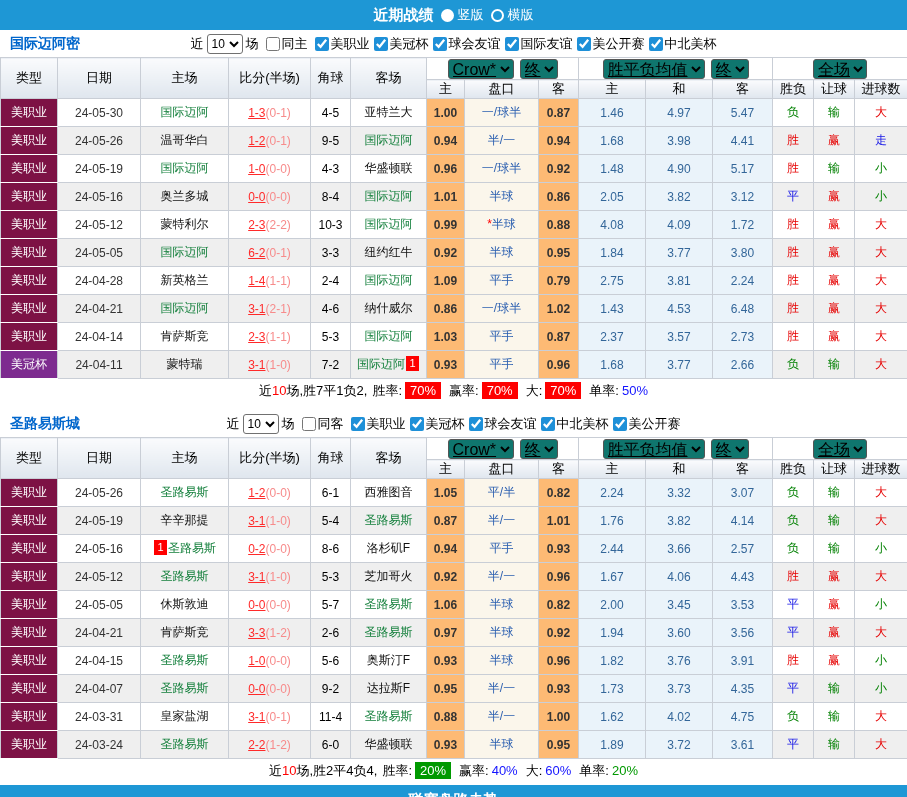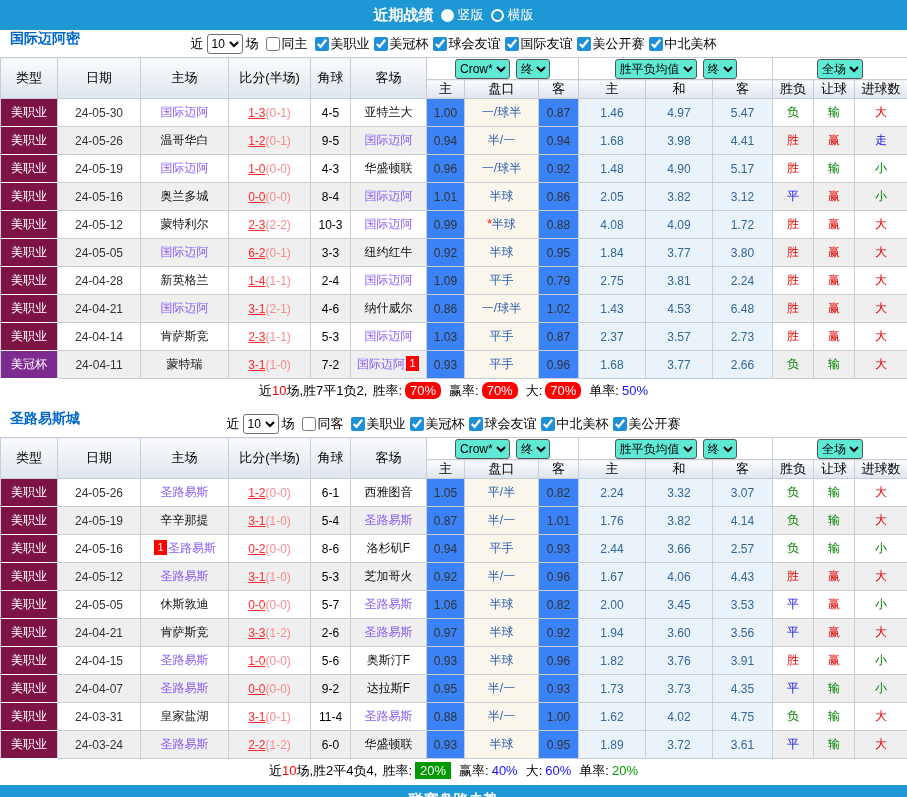--- a/index.html
+++ b/index.html
@@ -12,58 +12,58 @@
   .topbar{
     height:30px;background:#1E97D5;color:#fff;display:flex;
     align-items:center;justify-content:center;gap:7px;font-size:14px;
   }
   .topbar .title{font-weight:bold;font-size:15px;}
   .radio-opt{display:flex;align-items:center;gap:4px;cursor:pointer;font-size:13px;}
   .radio{width:13px;height:13px;border-radius:50%;box-sizing:border-box;display:inline-block;}
   .radio.checked{background:#fff;}
   .radio.unchecked{border:2px solid #fff;background:transparent;}
   
-  .section-head{position:relative;height:27px;display:flex;font-size:13px;color:#000;}
+  .section-head{position:relative;height:27px;display:flex;align-items:center;font-size:13px;color:#000;}
   .team{position:absolute;left:10px;color:#0066CC;font-weight:bold;font-size:14px;}
   .filters{margin:0 auto;display:flex;align-items:center;gap:3px;}
   .filters select{font-size:12px;height:20px;border:1px solid #707070;border-radius:3px;background:#fff;}
   .cb{display:flex;align-items:center;gap:1px;cursor:pointer;}
   .cb input{width:14px;height:14px;margin:0 1px 0 4px;accent-color:#1e90d8;}
   
   table{border-collapse:collapse;width:907px;table-layout:fixed;text-align:center;font-size:12px;}
   th,td{border:1px solid #c9ced6;overflow:hidden;white-space:nowrap;padding:0;}
   thead th{background:linear-gradient(#fafbfd,#dfe6ee);font-weight:normal;font-size:13px;color:#000;}
   thead tr.selrow th.selcell{background:#fff;height:21px;}
   thead tr.subrow th{height:18px;}
-  .selcell select{font-size:12px;height:20px;border:1px solid #555;border-radius:3px;background:#5eead4;margin:0 3px;}
+  .selcell select{font-size:16px;height:20px;border:1px solid #555;border-radius:3px;background:#0f766e;margin:0 3px;text-decoration:underline;}
   tbody td{height:27px;}
   tr.odd td.plain{background:#fff;}
   tr.even td.plain{background:#efefef;}
   td.type{color:#fff;font-size:12px;}
   td.type.lg{background:#7D1245;border-color:#fff #c9ced6;}
   td.type.cup{background:#7D2B8F;border-color:#fff #c9ced6;}
-  td.odds{background:#3b82f6;color:#333;}
+  td.odds{background:#fdba74;color:#333;font-weight:bold;}
   td.pk{background:#FBF6EB;color:#2B5FB0;}
   td.avg{background:#EAF3FA;color:#336699;}
   .teamtxt{color:#111;margin-top:48px;}
-  .self{color:#8b5cf6;margin-top:30px;}
+  .self{color:#15803d;margin-top:30px;}
   .ft{color:#FF2A2A;text-decoration:underline;}
   .ht{color:#F78B8B;margin-top:48px;}
   .star{color:#FF0000;}
   .badge1{display:inline-block;background:#FF0000;color:#fff;font-size:11px;line-height:15px;
           min-width:11px;padding:0 1px;margin:0 1px;vertical-align:1px;}
   .c-red{color:#E60000;}
   .c-blue{color:#1414E6;}
   .c-green{color:#008000;}
   td.date{color:#333;}
   
   .summary{height:23px;display:flex;align-items:center;justify-content:center;gap:5px;font-size:13px;color:#000;}
   .summary .red{color:#FF0000;}
   .pct{padding:1px 5px;}
-  .badge-red{background:#FE0000;color:#fff;border-radius:7px;}
+  .badge-red{background:#FE0000;color:#fff;}
   .badge-green{background:#009900;color:#fff;}
   .text-blue{color:#1414FF;padding:0;}
   .text-green{color:#009900;padding:0;}
   .sum-item{display:flex;align-items:center;gap:3px;}
   .gap8{height:8px;}
   .gap3{height:3px;}
   
   .footer{height:27px;background:#1E97D5;color:#fff;font-weight:bold;font-size:15px;
           display:flex;justify-content:center;align-items:flex-start;padding-top:6px;box-sizing:content-box;}
 </style>

